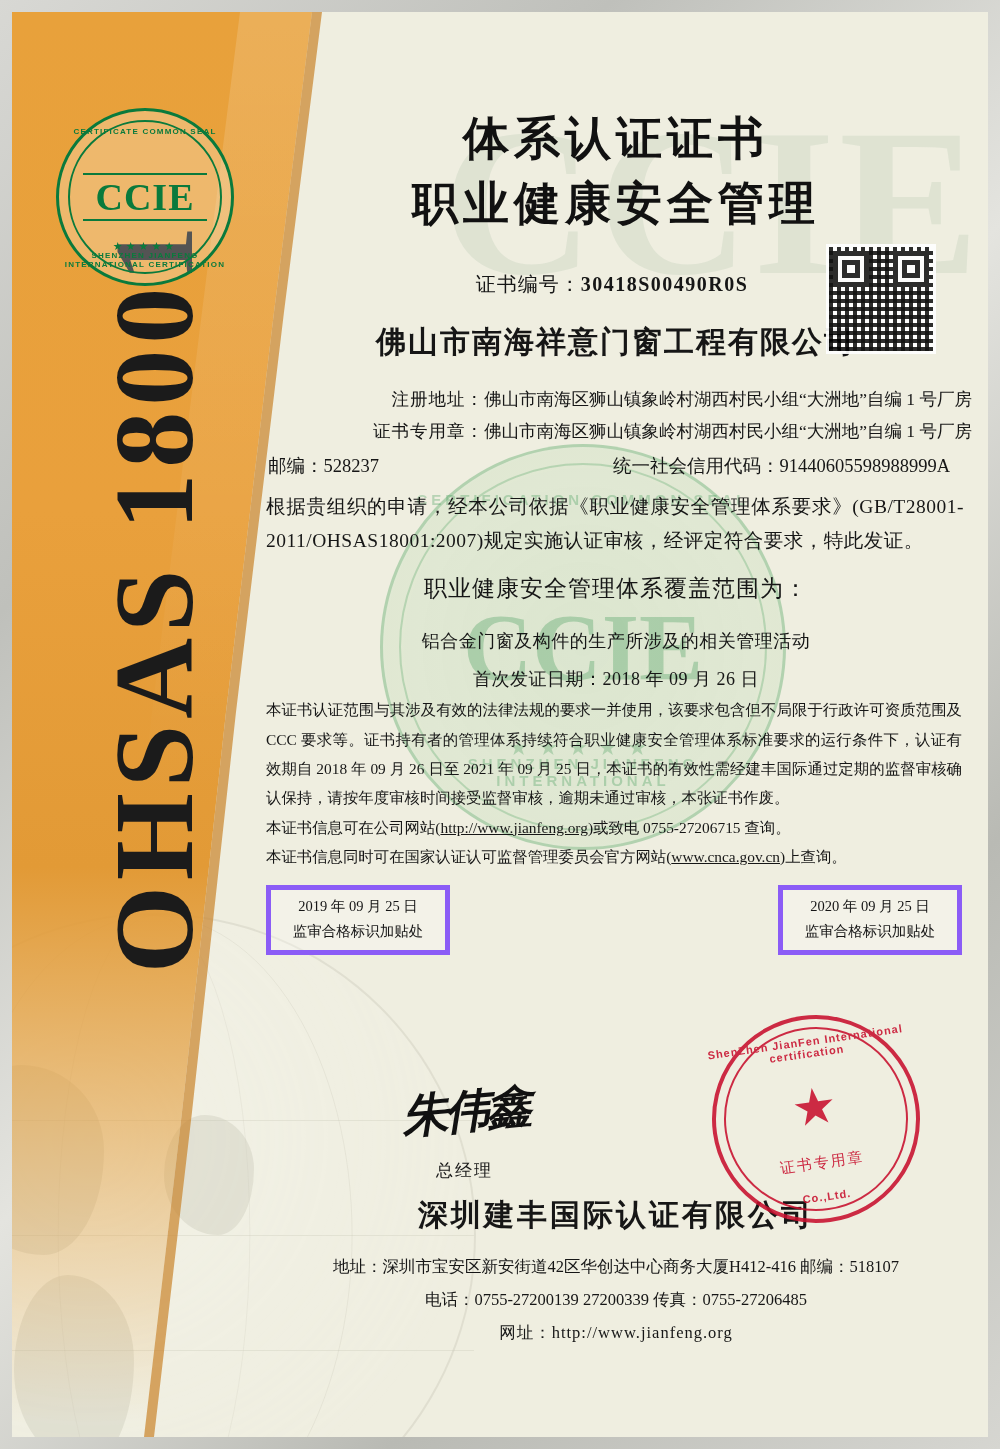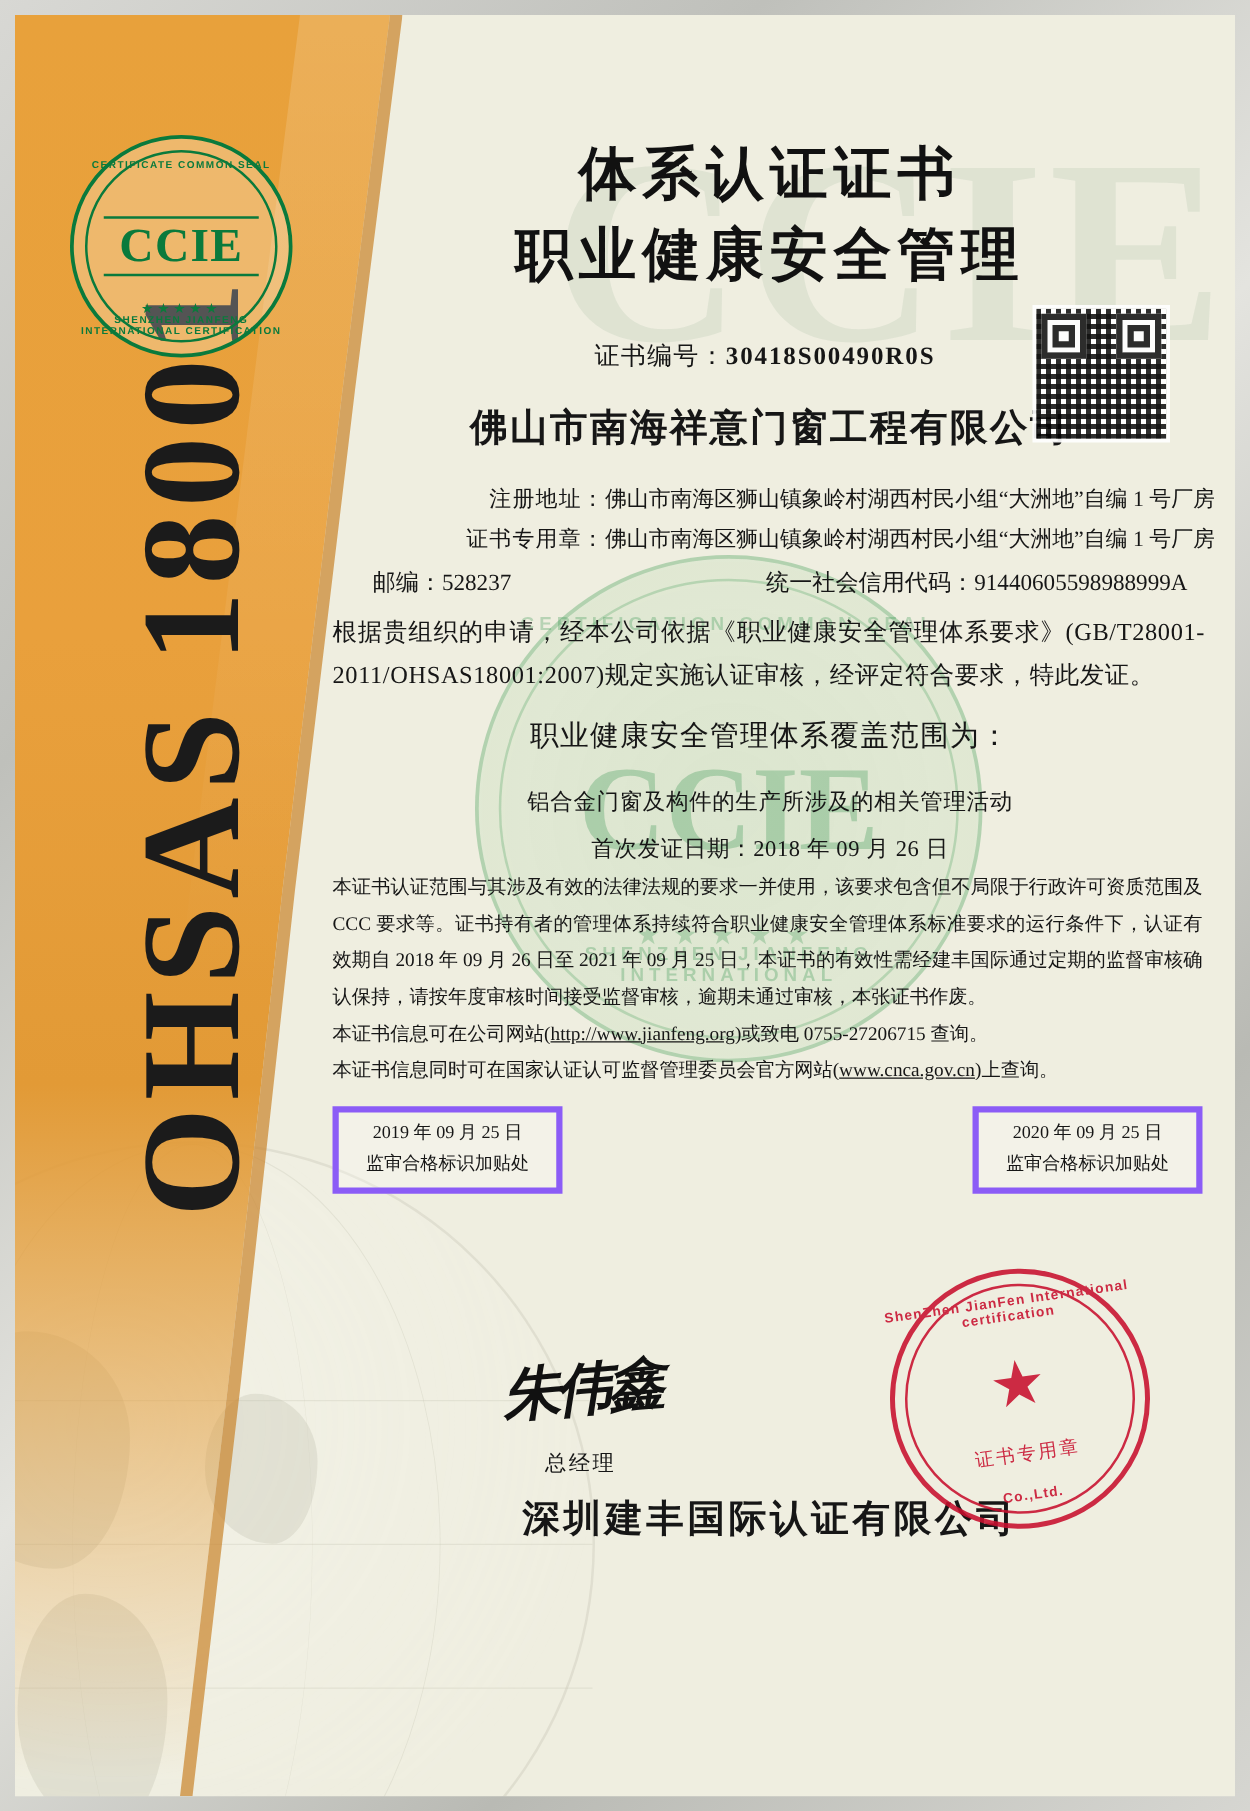--- a/index.html
+++ b/index.html
@@ -291,21 +291,20 @@
   .addr-row { white-space: nowrap; text-align: right; }
   .addr-row .lbl { letter-spacing: 1px; }
   .meta-row {
     display: flex;
     justify-content: space-between;
     padding-left: 8px;
     padding-right: 22px;
     margin-top: 6px;
     font-family: "Liberation Serif", serif;
     font-size: 18.5px;
-    margin-left: 30px;
   }
   .para {
     margin-top: 12px;
     padding-left: 6px;
     padding-right: 8px;
     font-family: "Liberation Serif", serif;
     font-size: 19.5px;
     line-height: 1.72;
     text-align: justify;
     letter-spacing: .5px;
@@ -565,16 +564,21 @@
           <div class="red-stamp-inner"></div>
           <div class="red-arc-top">ShenZhen JianFen International certification</div>
           <div class="red-star">★</div>
           <div class="red-stamp-text">证书专用章</div>
           <div class="red-arc-bottom">Co.,Ltd.</div>
         </div>
       </div>
 
       <div class="issuer">深圳建丰国际认证有限公司</div>
 
+      <div class="contact">
+        <div>地址：深圳市宝安区新安街道42区华创达中心商务大厦H412-416   邮编：518107</div>
+        <div>电话：0755-27200139   27200339      传真：0755-27206485</div>
+        <div class="web">网址：http://www.jianfeng.org</div>
+      </div>
 
     </div>
   </div>
 </div>
 
 </body></html>

